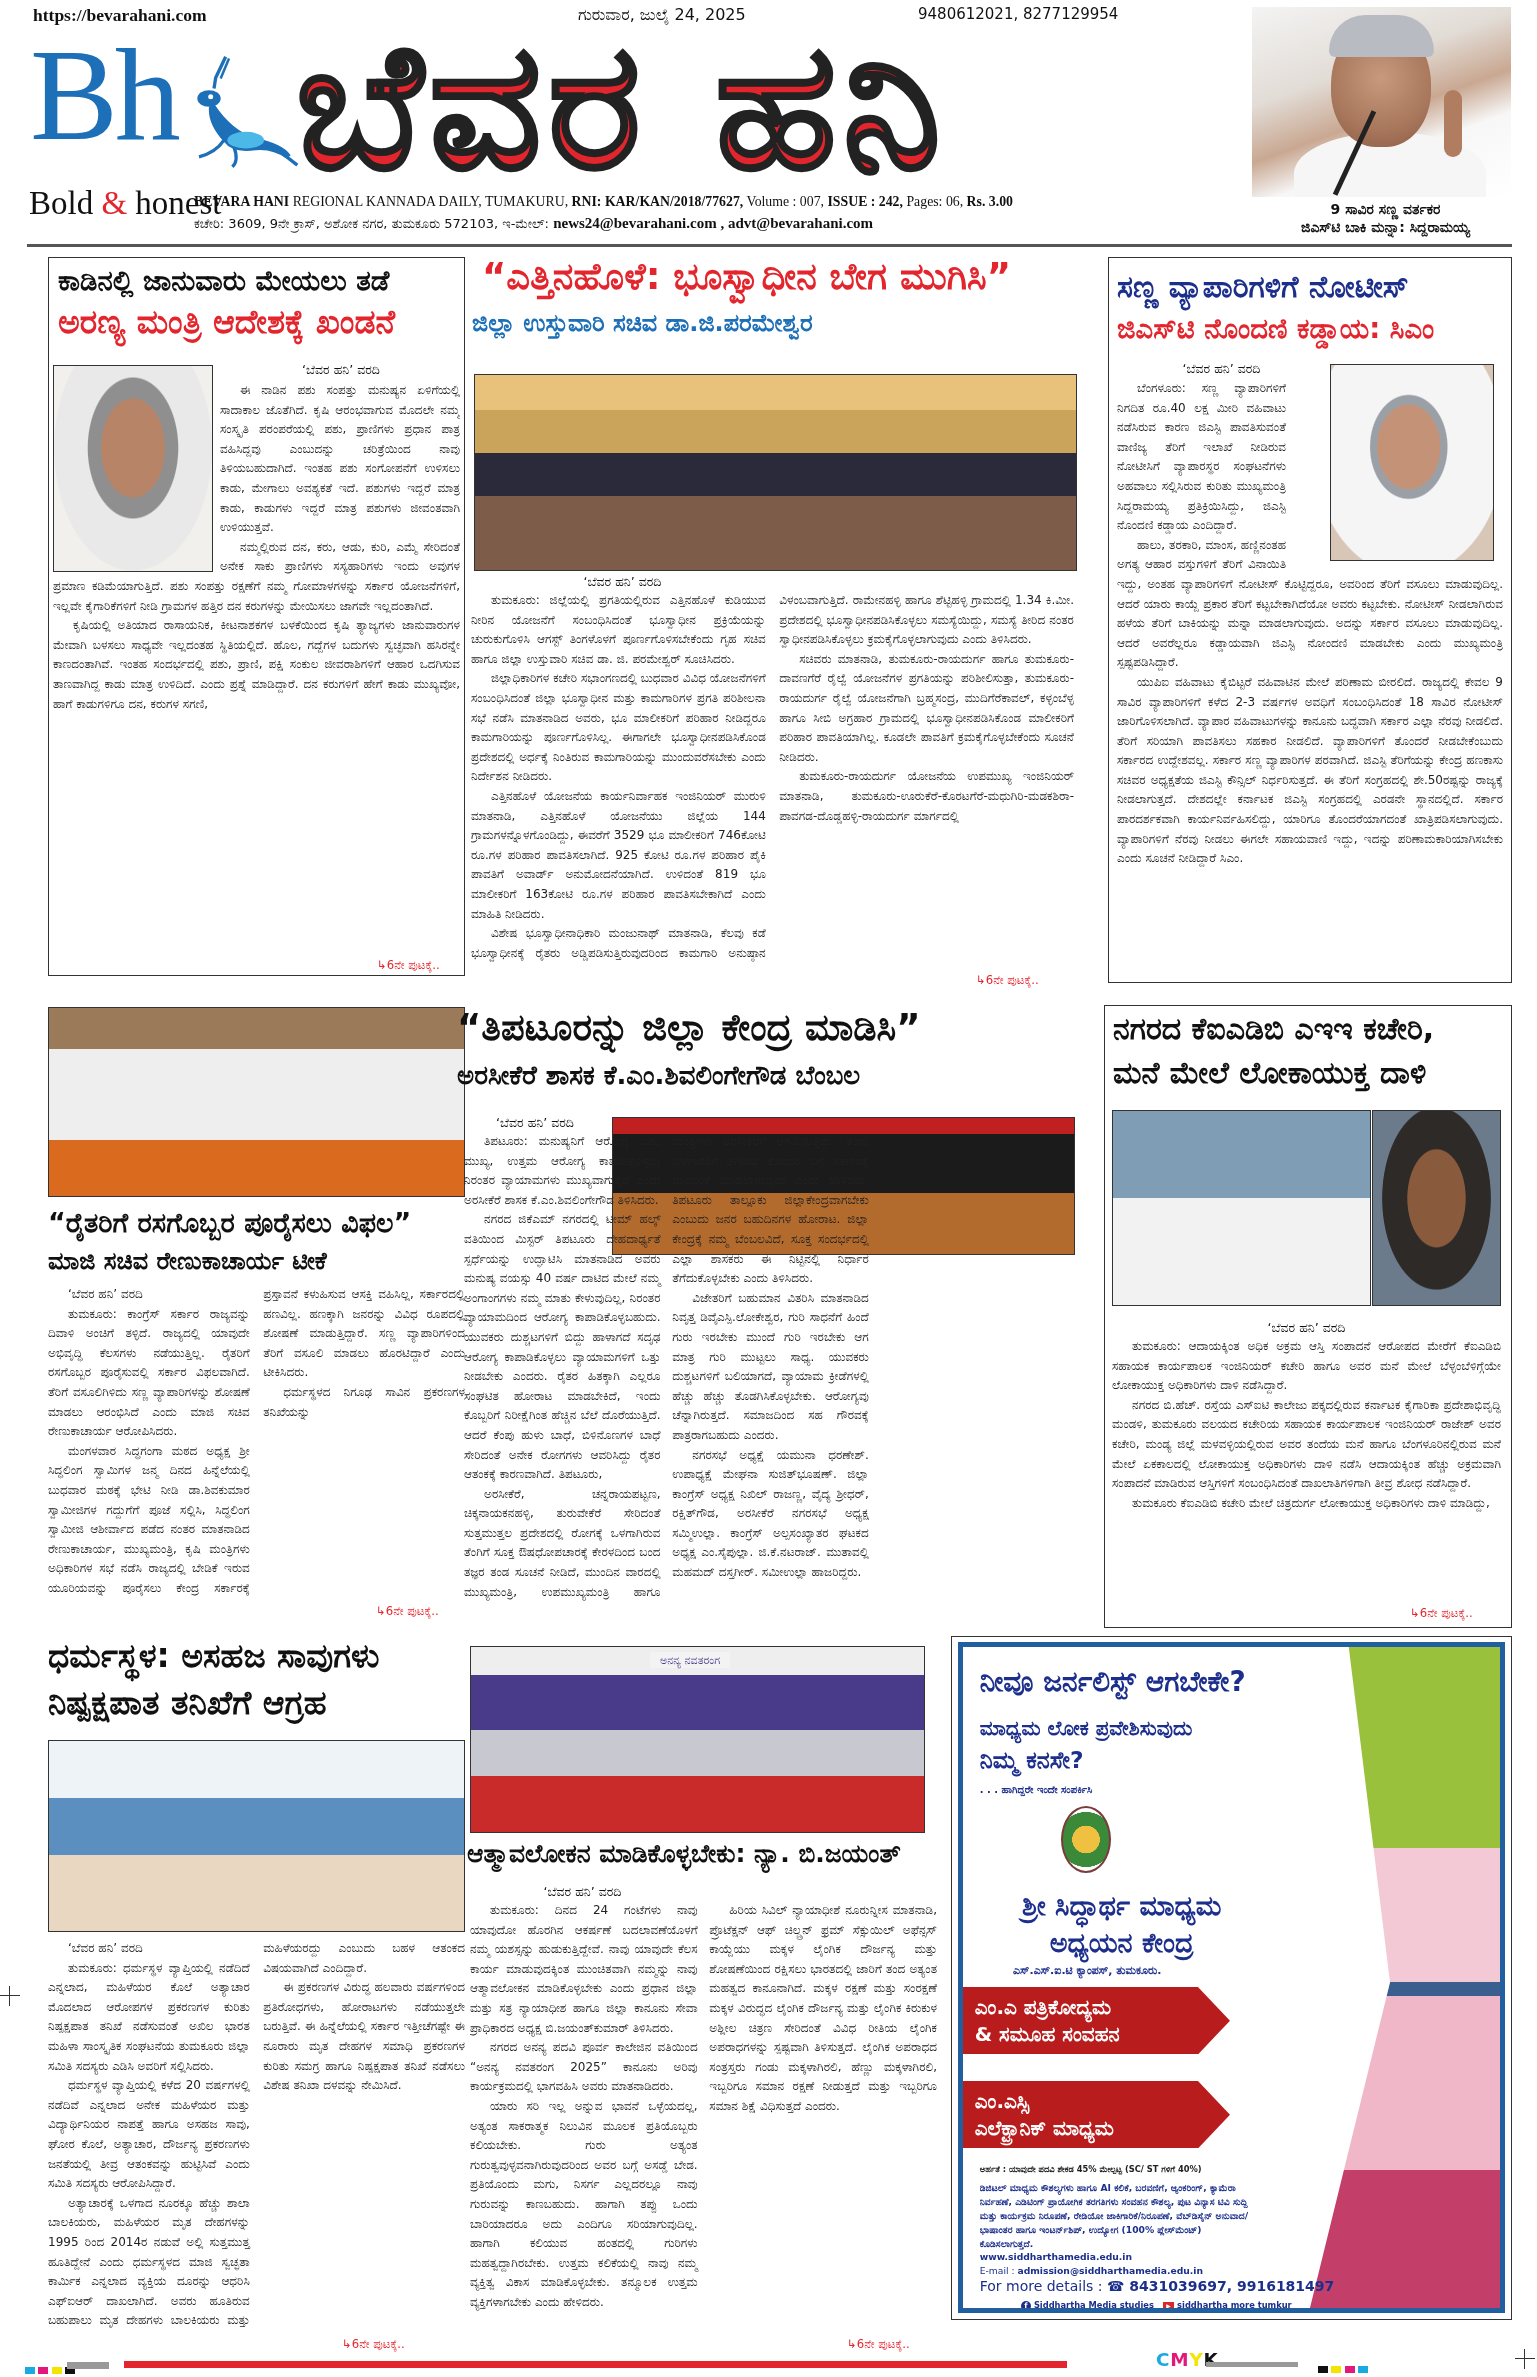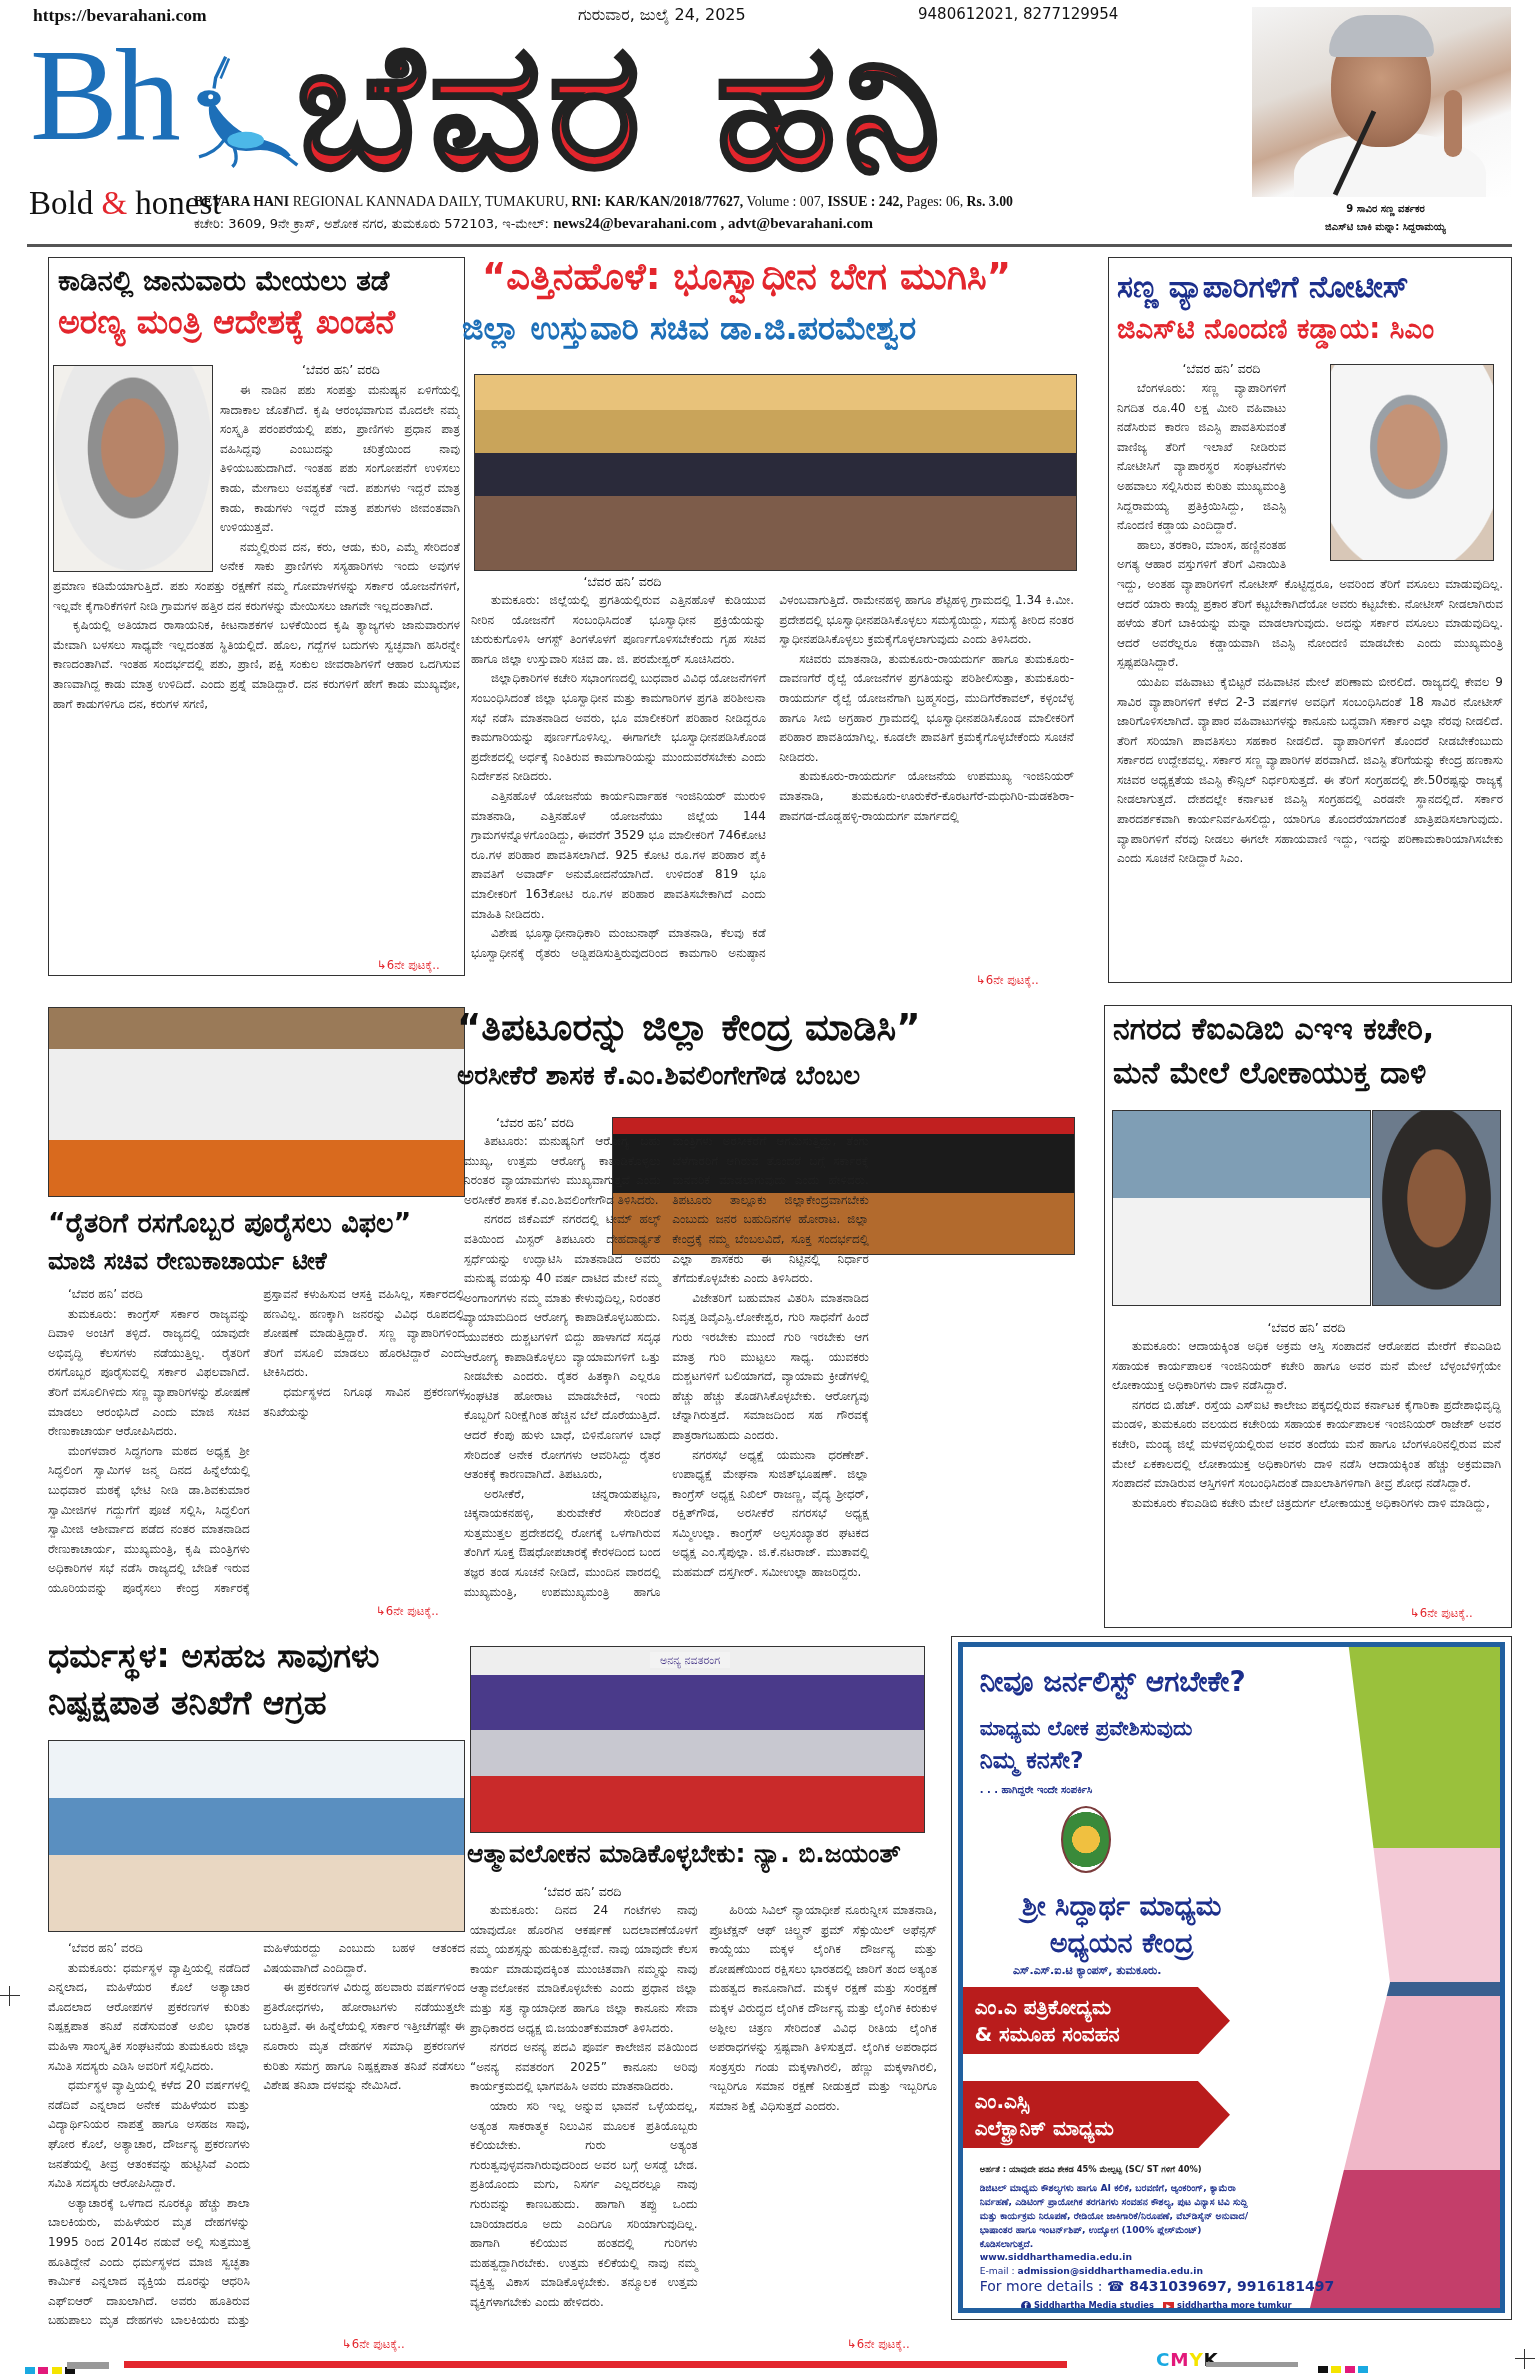--- a/index.html
+++ b/index.html
@@ -22,21 +22,21 @@
   #office-line { left: 194px; top: 215px; font-size: 13px; white-space: nowrap; }
   #office-line .em { font-family: "Liberation Serif", serif; font-weight: bold; font-size: 15px; }
   #mast-rule { left: 27px; top: 244px; width: 1485px; height: 3.3px; background: #555; }
 
   #mast-photo { left: 1252px; top: 6.7px; width: 259px; height: 190px; background: linear-gradient(160deg,#f4f4f4 0%,#e2dcd6 35%,#c9a892 55%,#f7f7f7 70%,#ffffff 100%); overflow: hidden; }
   #mast-photo .head { position:absolute; left: 79px; top: 15px; width: 100px; height: 125px; border-radius: 50% 50% 45% 45%; background: radial-gradient(circle at 50% 45%, #c89a7c 0%, #a8775c 60%, #8b5c44 100%); }
   #mast-photo .hair { position:absolute; left: 77px; top: 8.3px; width: 105px; height: 42px; border-radius: 50px 50px 8.3px 8.3px; background: #b8bcc2; }
   #mast-photo .body { position:absolute; left: 42px; top: 125px; width: 192px; height: 83px; border-radius: 50% 50% 0 0; background: #f6f6f6; }
   #mast-photo .mic { position:absolute; left: 100px; top: 100px; width: 5px; height: 92px; background:#222; transform: rotate(25deg); }
   #mast-photo .finger { position:absolute; left: 192px; top: 83px; width: 18.4px; height: 67px; border-radius: 9.2px; background:#b07d61; }
-  #mast-caption { left: 1252px; top: 200px; width: 267px; text-align: center; font-size: 10px; font-weight: bold; line-height: 18.4px; }
+  #mast-caption { left: 1252px; top: 200px; width: 267px; text-align: center; font-size: 14px; font-weight: bold; line-height: 18.4px; }
 
   
   .box { position: absolute; border: 1.7px solid #333; }
   .hl { font-weight: bold; white-space: nowrap; }
   .red { color: #e3262d; }
   .blue { color: #1d6fb8; }
   .navy { color: #1c2f8c; }
   .photo { position: absolute; border: 0.8px solid #333; overflow: hidden; }
   .byline { font-size: 12.5px; text-align: center; font-weight: 500; }
   .body-text { font-size: 12px; line-height: 19.6px; text-align: justify; color: #222; }
@@ -141,21 +141,21 @@
 <div class="abs byline" style="left:219px;top:362px;width:244px;">‘ಬೆವರ ಹನಿ’ ವರದಿ</div>
 <div class="abs body-text" style="left:53px;top:381px;width:407px;height:584px;overflow:hidden;">
   <div style="float:left;width:167px;height:190px;"></div>
   <p>ಈ ನಾಡಿನ ಪಶು ಸಂಪತ್ತು ಮನುಷ್ಯನ ಏಳಿಗೆಯಲ್ಲಿ ಸಾದಾಕಾಲ ಜೊತೆಗಿದೆ. ಕೃಷಿ ಆರಂಭವಾಗುವ ಮೊದಲೇ ನಮ್ಮ ಸಂಸ್ಕೃತಿ ಪರಂಪರೆಯಲ್ಲಿ ಪಶು, ಪ್ರಾಣಿಗಳು ಪ್ರಧಾನ ಪಾತ್ರ ವಹಿಸಿದ್ದವು ಎಂಬುದನ್ನು ಚರಿತ್ರೆಯಿಂದ ನಾವು ತಿಳಿಯಬಹುದಾಗಿದೆ. ಇಂತಹ ಪಶು ಸಂಗೋಪನೆಗೆ ಉಳಿಸಲು ಕಾಡು, ಮೇಗಾಲು ಅವಶ್ಯಕತೆ ಇದೆ. ಪಶುಗಳು ಇದ್ದರೆ ಮಾತ್ರ ಕಾಡು, ಕಾಡುಗಳು ಇದ್ದರೆ ಮಾತ್ರ ಪಶುಗಳು ಜೀವಂತವಾಗಿ ಉಳಿಯುತ್ತವೆ.</p>
   <p>ನಮ್ಮಲ್ಲಿರುವ ದನ, ಕರು, ಆಡು, ಕುರಿ, ಎಮ್ಮೆ ಸೇರಿದಂತೆ ಅನೇಕ ಸಾಕು ಪ್ರಾಣಿಗಳು ಸಸ್ಯಹಾರಿಗಳು ಇಂದು ಅವುಗಳ ಪ್ರಮಾಣ ಕಡಿಮೆಯಾಗುತ್ತಿದೆ. ಪಶು ಸಂಪತ್ತು ರಕ್ಷಣೆಗೆ ನಮ್ಮ ಗೋಮಾಳಗಳನ್ನು ಸರ್ಕಾರ ಯೋಜನೆಗಳಿಗೆ, ಇಲ್ಲವೇ ಕೈಗಾರಿಕೆಗಳಿಗೆ ನೀಡಿ ಗ್ರಾಮಗಳ ಹತ್ತಿರ ದನ ಕರುಗಳನ್ನು ಮೇಯಿಸಲು ಜಾಗವೇ ಇಲ್ಲದಂತಾಗಿದೆ.</p>
   <p>ಕೃಷಿಯಲ್ಲಿ ಅತಿಯಾದ ರಾಸಾಯನಿಕ, ಕೀಟನಾಶಕಗಳ ಬಳಕೆಯಿಂದ ಕೃಷಿ ತ್ಯಾಜ್ಯಗಳು ಜಾನುವಾರುಗಳ ಮೇವಾಗಿ ಬಳಸಲು ಸಾಧ್ಯವೇ ಇಲ್ಲದಂತಹ ಸ್ಥಿತಿಯಲ್ಲಿದೆ. ಹೊಲ, ಗದ್ದೆಗಳ ಬದುಗಳು ಸ್ವಚ್ಛವಾಗಿ ಹಸಿರನ್ನೇ ಕಾಣದಂತಾಗಿವೆ. ಇಂತಹ ಸಂದರ್ಭದಲ್ಲಿ ಪಶು, ಪ್ರಾಣಿ, ಪಕ್ಷಿ ಸಂಕುಲ ಜೀವರಾಶಿಗಳಿಗೆ ಆಹಾರ ಒದಗಿಸುವ ತಾಣವಾಗಿದ್ದ ಕಾಡು ಮಾತ್ರ ಉಳಿದಿದೆ. ಎಂದು ಪ್ರಶ್ನೆ ಮಾಡಿದ್ದಾರೆ. ದನ ಕರುಗಳಿಗೆ ಹೇಗೆ ಕಾಡು ಮುಖ್ಯವೋ, ಹಾಗೆ ಕಾಡುಗಳಿಗೂ ದನ, ಕರುಗಳ ಸಗಣಿ,</p>
 </div>
 <div class="cont" style="left:377px;top:958px;">6ನೇ ಪುಟಕ್ಕೆ..</div>
 
 <div class="abs hl red" style="left:482px;top:255px;font-size:37px;text-align:center;">“ಎತ್ತಿನಹೊಳೆ: ಭೂಸ್ವಾಧೀನ ಬೇಗ ಮುಗಿಸಿ”</div>
-<div class="abs hl blue" style="left:462px;top:309px;font-size:32px;text-align:center;">ಜಿಲ್ಲಾ ಉಸ್ತುವಾರಿ ಸಚಿವ ಡಾ.ಜಿ.ಪರಮೇಶ್ವರ</div>
+<div class="abs hl blue" style="left:472px;top:309px;font-size:24px;text-align:center;">ಜಿಲ್ಲಾ ಉಸ್ತುವಾರಿ ಸಚಿವ ಡಾ.ಜಿ.ಪರಮೇಶ್ವರ</div>
 <div class="photo ph-meeting" style="left:474px;top:374px;width:603px;height:197px;"></div>
 <div class="abs byline" style="left:474px;top:574px;width:297px;">‘ಬೆವರ ಹನಿ’ ವರದಿ</div>
 <div class="abs body-text cols2" style="left:471px;top:591px;width:603px;height:382px;overflow:hidden;column-fill:auto;">
   <p>ತುಮಕೂರು: ಜಿಲ್ಲೆಯಲ್ಲಿ ಪ್ರಗತಿಯಲ್ಲಿರುವ ಎತ್ತಿನಹೊಳೆ ಕುಡಿಯುವ ನೀರಿನ ಯೋಜನೆಗೆ ಸಂಬಂಧಿಸಿದಂತೆ ಭೂಸ್ವಾಧೀನ ಪ್ರಕ್ರಿಯೆಯನ್ನು ಚುರುಕುಗೊಳಿಸಿ ಆಗಸ್ಟ್ ತಿಂಗಳೊಳಗೆ ಪೂರ್ಣಗೊಳಿಸಬೇಕೆಂದು ಗೃಹ ಸಚಿವ ಹಾಗೂ ಜಿಲ್ಲಾ ಉಸ್ತುವಾರಿ ಸಚಿವ ಡಾ. ಜಿ. ಪರಮೇಶ್ವರ್ ಸೂಚಿಸಿದರು.</p>
   <p>ಜಿಲ್ಲಾಧಿಕಾರಿಗಳ ಕಚೇರಿ ಸಭಾಂಗಣದಲ್ಲಿ ಬುಧವಾರ ವಿವಿಧ ಯೋಜನೆಗಳಿಗೆ ಸಂಬಂಧಿಸಿದಂತೆ ಜಿಲ್ಲಾ ಭೂಸ್ವಾಧೀನ ಮತ್ತು ಕಾಮಗಾರಿಗಳ ಪ್ರಗತಿ ಪರಿಶೀಲನಾ ಸಭೆ ನಡೆಸಿ ಮಾತನಾಡಿದ ಅವರು, ಭೂ ಮಾಲೀಕರಿಗೆ ಪರಿಹಾರ ನೀಡಿದ್ದರೂ ಕಾಮಗಾರಿಯನ್ನು ಪೂರ್ಣಗೊಳಿಸಿಲ್ಲ. ಈಗಾಗಲೇ ಭೂಸ್ವಾಧೀನಪಡಿಸಿಕೊಂಡ ಪ್ರದೇಶದಲ್ಲಿ ಅರ್ಧಕ್ಕೆ ನಿಂತಿರುವ ಕಾಮಗಾರಿಯನ್ನು ಮುಂದುವರೆಸಬೇಕು ಎಂದು ನಿರ್ದೇಶನ ನೀಡಿದರು.</p>
   <p>ಎತ್ತಿನಹೊಳೆ ಯೋಜನೆಯ ಕಾರ್ಯನಿರ್ವಾಹಕ ಇಂಜಿನಿಯರ್ ಮುರುಳಿ ಮಾತನಾಡಿ, ಎತ್ತಿನಹೊಳೆ ಯೋಜನೆಯು ಜಿಲ್ಲೆಯ 144 ಗ್ರಾಮಗಳನ್ನೊಳಗೊಂಡಿದ್ದು, ಈವರೆಗೆ 3529 ಭೂ ಮಾಲೀಕರಿಗೆ 746ಕೋಟಿ ರೂ.ಗಳ ಪರಿಹಾರ ಪಾವತಿಸಲಾಗಿದೆ. 925 ಕೋಟಿ ರೂ.ಗಳ ಪರಿಹಾರ ಪೈಕಿ ಪಾವತಿಗೆ ಅವಾರ್ಡ್ ಅನುಮೋದನೆಯಾಗಿದೆ. ಉಳಿದಂತೆ 819 ಭೂ ಮಾಲೀಕರಿಗೆ 163ಕೋಟಿ ರೂ.ಗಳ ಪರಿಹಾರ ಪಾವತಿಸಬೇಕಾಗಿದೆ ಎಂದು ಮಾಹಿತಿ ನೀಡಿದರು.</p>
   <p>ವಿಶೇಷ ಭೂಸ್ವಾಧೀನಾಧಿಕಾರಿ ಮಂಜುನಾಥ್ ಮಾತನಾಡಿ, ಕೆಲವು ಕಡೆ ಭೂಸ್ವಾಧೀನಕ್ಕೆ ರೈತರು ಅಡ್ಡಿಪಡಿಸುತ್ತಿರುವುದರಿಂದ ಕಾಮಗಾರಿ ಅನುಷ್ಠಾನ ವಿಳಂಬವಾಗುತ್ತಿದೆ. ರಾಮೇನಹಳ್ಳಿ ಹಾಗೂ ಶೆಟ್ಟಿಹಳ್ಳಿ ಗ್ರಾಮದಲ್ಲಿ 1.34 ಕಿ.ಮೀ. ಪ್ರದೇಶದಲ್ಲಿ ಭೂಸ್ವಾಧೀನಪಡಿಸಿಕೊಳ್ಳಲು ಸಮಸ್ಯೆಯಿದ್ದು, ಸಮಸ್ಯೆ ತೀರಿದ ನಂತರ ಸ್ವಾಧೀನಪಡಿಸಿಕೊಳ್ಳಲು ಕ್ರಮಕೈಗೊಳ್ಳಲಾಗುವುದು ಎಂದು ತಿಳಿಸಿದರು.</p>
   <p>ಸಚಿವರು ಮಾತನಾಡಿ, ತುಮಕೂರು-ರಾಯದುರ್ಗ ಹಾಗೂ ತುಮಕೂರು-ದಾವಣಗೆರೆ ರೈಲ್ವೆ ಯೋಜನೆಗಳ ಪ್ರಗತಿಯನ್ನು ಪರಿಶೀಲಿಸುತ್ತಾ, ತುಮಕೂರು-ರಾಯದುರ್ಗ ರೈಲ್ವೆ ಯೋಜನೆಗಾಗಿ ಬ್ರಹ್ಮಸಂದ್ರ, ಮುದಿಗೆರೆಕಾವಲ್, ಕಳ್ಳಂಬೆಳ್ಳ ಹಾಗೂ ಸೀಬಿ ಅಗ್ರಹಾರ ಗ್ರಾಮದಲ್ಲಿ ಭೂಸ್ವಾಧೀನಪಡಿಸಿಕೊಂಡ ಮಾಲೀಕರಿಗೆ ಪರಿಹಾರ ಪಾವತಿಯಾಗಿಲ್ಲ. ಕೂಡಲೇ ಪಾವತಿಗೆ ಕ್ರಮಕೈಗೊಳ್ಳಬೇಕೆಂದು ಸೂಚನೆ ನೀಡಿದರು.</p>
   <p>ತುಮಕೂರು-ರಾಯದುರ್ಗ ಯೋಜನೆಯ ಉಪಮುಖ್ಯ ಇಂಜಿನಿಯರ್ ಮಾತನಾಡಿ, ತುಮಕೂರು-ಊರುಕೆರೆ-ಕೊರಟಗೆರೆ-ಮಧುಗಿರಿ-ಮಡಕಶಿರಾ-ಪಾವಗಡ-ದೊಡ್ಡಹಳ್ಳಿ-ರಾಯದುರ್ಗ ಮಾರ್ಗದಲ್ಲಿ</p>
 </div>

